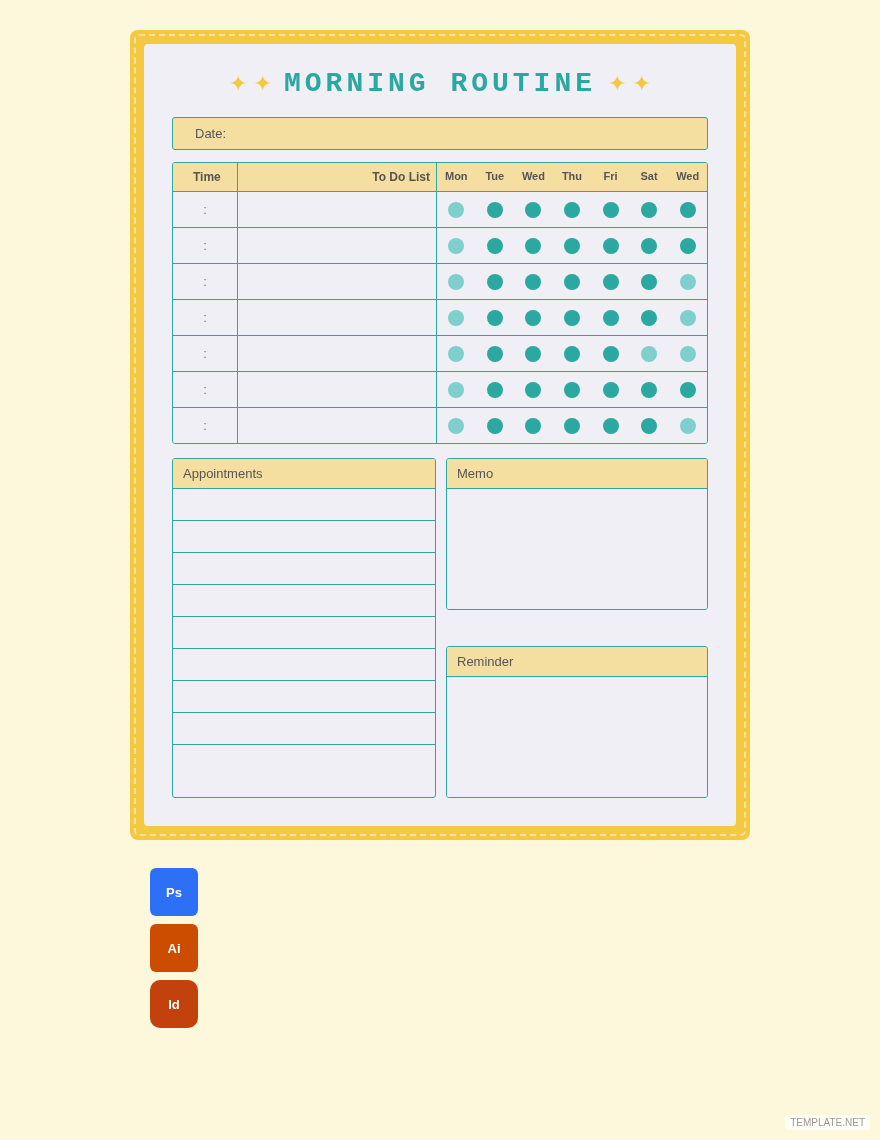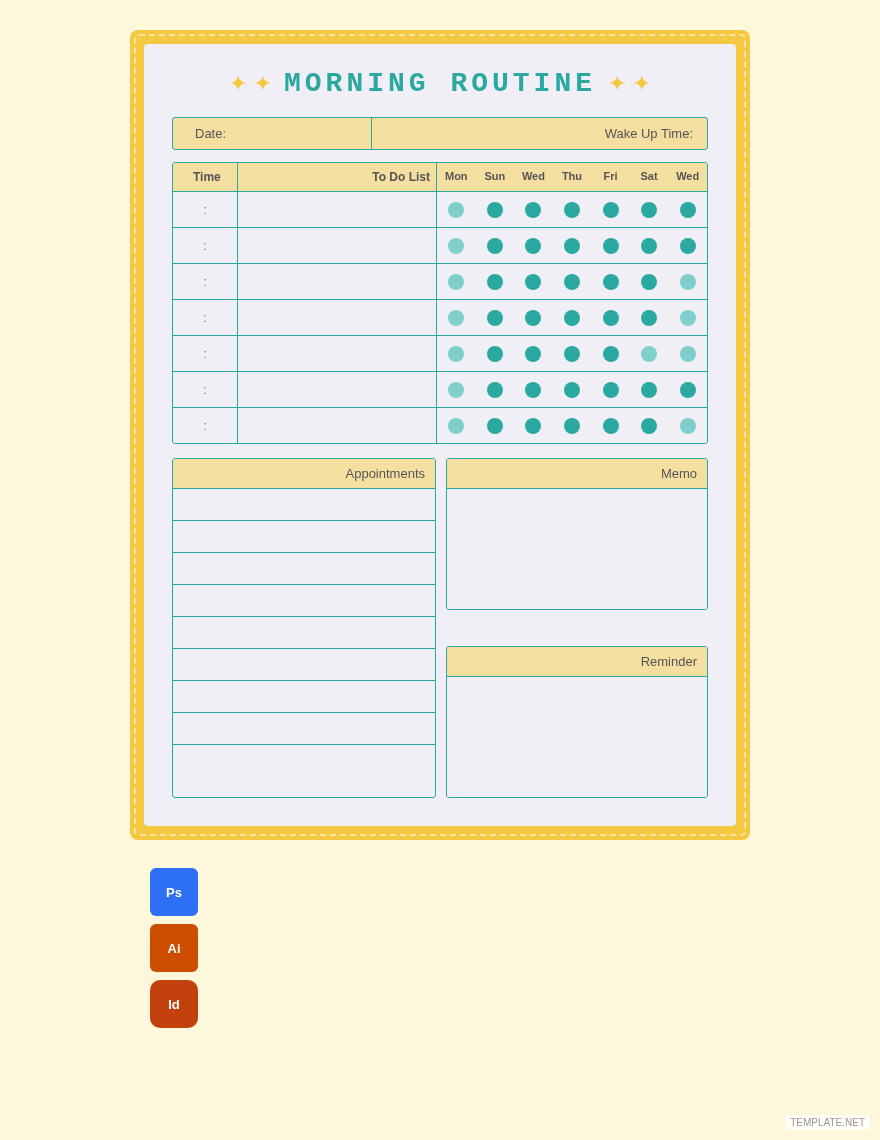--- a/index.html
+++ b/index.html
@@ -193,21 +193,21 @@
       border-radius: 3px;
       overflow: hidden;
     }
 
     .section-header {
       background: #f5dfa0;
       border-bottom: 1.5px solid #2ba8a0;
       padding: 7px 10px;
       font-size: 13px;
       color: #555;
-      text-align: right;
+      text-align: left;
     }
 
     .section-body {
       background: #f0eff5;
     }
 
     .section-line {
       border-bottom: 1.5px solid #2ba8a0;
       height: 32px;
     }
@@ -291,31 +291,30 @@
   <div class="inner-card">
 
     <div class="title-row">
       <span class="sparkle">✦ ✦</span>
       <span class="title-text">MORNING  ROUTINE</span>
       <span class="sparkle">✦ ✦</span>
     </div>
 
     <div class="date-row">
       <div class="date-cell">Date:</div>
-      <div class="wake-cell">Wake Up Time:</div>
     </div>
 
     <div class="schedule-table">
 
       <div class="schedule-header">
         <div class="sh-time">Time</div>
         <div class="sh-todo">To Do List</div>
         <div class="sh-days">
           <div class="sh-day">Mon</div>
-          <div class="sh-day">Sun</div>
+          <div class="sh-day">Tue</div>
           <div class="sh-day">Wed</div>
           <div class="sh-day">Thu</div>
           <div class="sh-day">Fri</div>
           <div class="sh-day">Sat</div>
           <div class="sh-day">Wed</div>
         </div>
       </div>
 
       <div class="schedule-row">
         <div class="sr-time">:</div>

